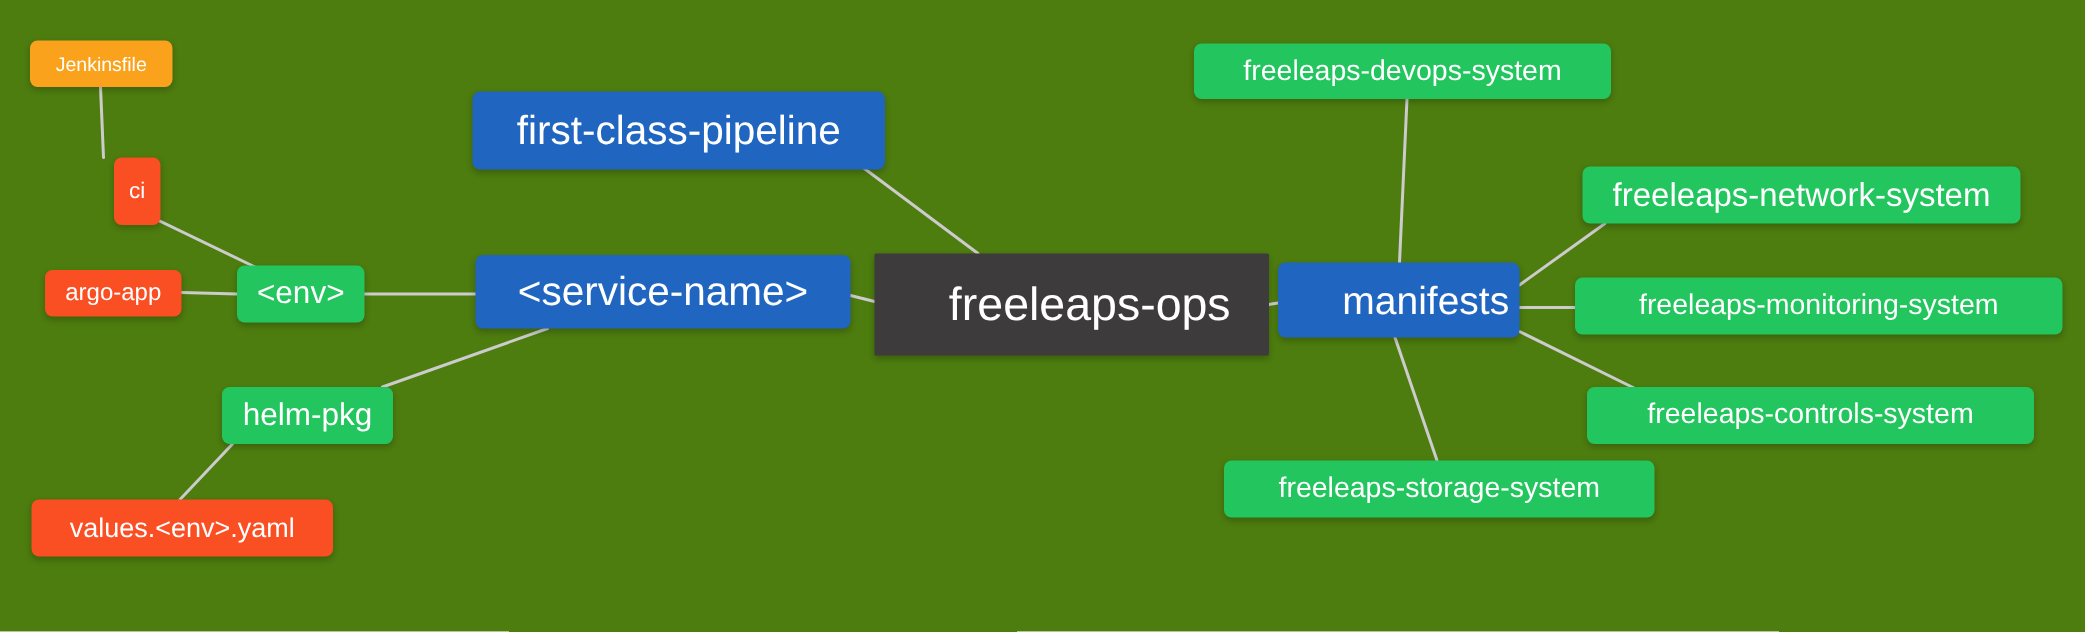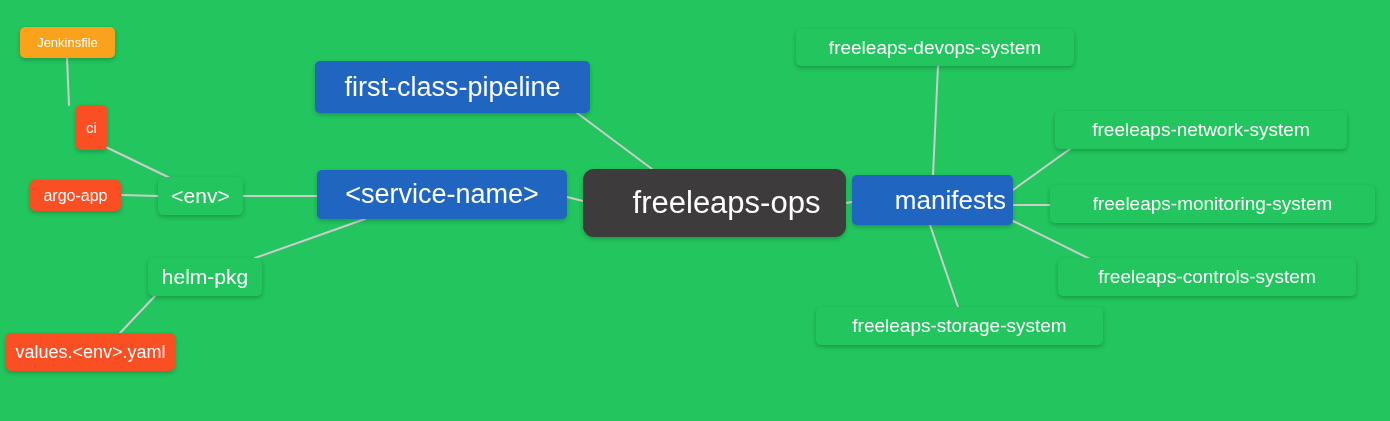--- a/index.html
+++ b/index.html
@@ -1,21 +1,21 @@
 <!DOCTYPE html>
 <html><head>
 <meta charset="utf-8">
 <style>
   html, body { margin: 0; padding: 0; background: #ffffff; }
   body { font-family: "Liberation Sans", sans-serif; }
   .canvas {
     position: relative;
     width: 1390px;
     height: 421px;
-    background: #22c55e;
+    background: #4d7c0f;
     overflow: hidden;
   }
   .edges {
     position: absolute;
     left: 0; top: 0;
     width: 1390px; height: 421px;
     pointer-events: none;
   }
   .edges line {
     stroke: #cccccc;
@@ -40,27 +40,27 @@
   .c-green  { background: #22c55e; }
   .c-orange { background: #faa21c; }
   .c-red    { background: #fa4e23; }
   .c-dark   { background: #3d3b3b; }
 
   .n-jenkinsfile          { left: 20px;   top: 27px;  width: 95px;  height: 31px; font-size: 13px; }
   .n-ci                   { left: 54px;   top: 105px; width: 31px;  height: 45px; font-size: 15px; margin-left: 22px; }
   .n-argo-app             { left: 30px;   top: 180px; width: 91px;  height: 31px; font-size: 16px; }
   .n-env                  { left: 158px;  top: 177px; width: 85px;  height: 38px; font-size: 21px; }
   .n-helm-pkg             { left: 148px;  top: 258px; width: 114px; height: 38px; font-size: 21px; }
-  .n-values-env-yaml      { left: 6px;    top: 333px; width: 169px; height: 38px; font-size: 18px; }
+  .n-values-env-yaml      { left: 21px;    top: 333px; width: 201px; height: 38px; font-size: 18px; }
   .n-first-class-pipeline { left: 315px;  top: 37px;  width: 275px; height: 52px; font-size: 27px; margin-top: 24px; }
   .n-service-name         { left: 317px;  top: 170px; width: 250px; height: 49px; font-size: 27px; }
-  .n-freeleaps-ops        { left: 583px;  top: 169px; width: 263px; height: 68px; font-size: 31px; border-radius: 11px; padding-left: 24px; }
+  .n-freeleaps-ops        { left: 583px;  top: 169px; width: 263px; height: 68px; font-size: 31px; border-radius: 1px; padding-left: 24px; }
   .n-manifests            { left: 852px;  top: 175px; width: 161px; height: 50px; font-size: 26px; padding-left: 36px; }
   .n-devops               { left: 796px;  top: 29px;  width: 278px; height: 37px; font-size: 19px; }
-  .n-network              { left: 1055px; top: 111px; width: 292px; height: 38px; font-size: 19px; text-align: right; }
+  .n-network              { left: 1055px; top: 111px; width: 292px; height: 38px; font-size: 22px; text-align: right; }
   .n-monitoring           { left: 1050px; top: 185px; width: 325px; height: 38px; font-size: 19px; }
   .n-controls             { left: 1058px; top: 258px; width: 298px; height: 38px; font-size: 19px; }
   .n-storage              { left: 816px;  top: 307px; width: 287px; height: 38px; font-size: 19px; }
 </style>
 </head>
 <body>
 
 <div class="canvas">
 
   <svg class="edges" width="1390" height="421" viewBox="0 0 1390 421">

